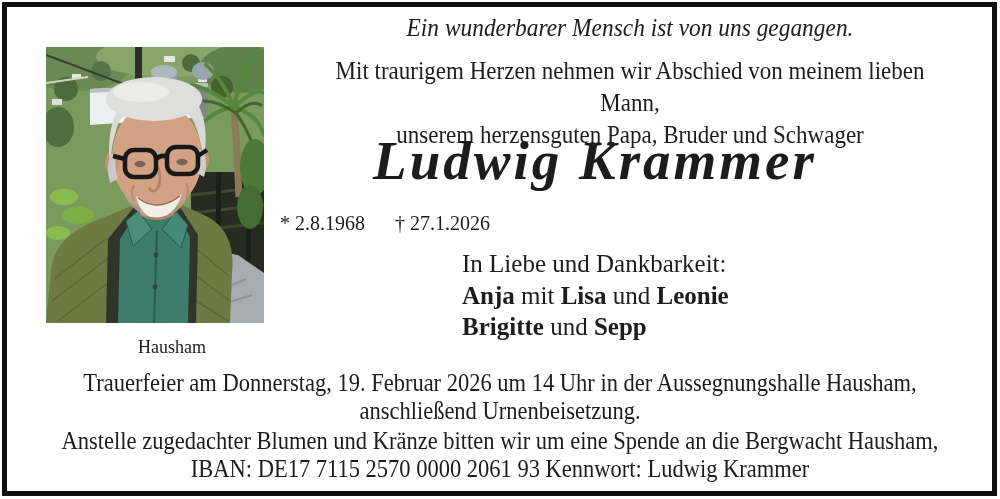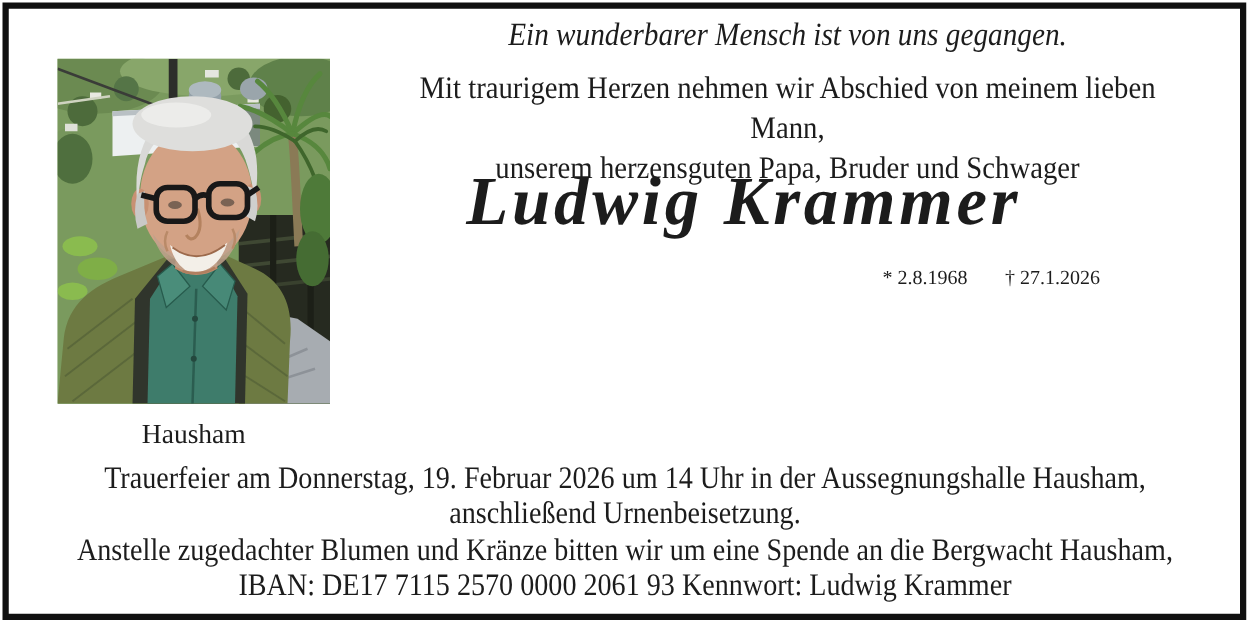--- a/index.html
+++ b/index.html
@@ -36,38 +36,38 @@
     left: 280px; width: 630px; top: 131px;
     margin: 0;
     text-align: center;
     font-size: 55px; line-height: 60px;
     font-weight: bold; letter-spacing: 3px;
     white-space: nowrap;
     font-style: italic;
   }
   .dates {
     left: 280px; width: 600px; top: 208px;
-    text-align: right;
-    font-size: 16px; line-height: 30px;
+    text-align: left;
+    font-size: 20px; line-height: 30px;
   }
   .dates .death-group { margin-left: 30px; }
   .family {
     left: 462px; top: 248px;
     font-size: 25px; line-height: 31.5px;
     text-align: left;
   }
   .photo {
     left: 46px; top: 47px; width: 218px; height: 276px;
     margin: 0; overflow: hidden;
     background: #7a9a5e;
   }
   .caption {
-    left: 46px; width: 218px; top: 334px;
-    text-align: center;
-    font-size: 22px; line-height: 26px;
+    left: 63px; width: 218px; top: 334px;
+    text-align: center;
+    font-size: 18px; line-height: 26px;
   }
   .funeral {
     left: 0; width: 1000px; top: 369px;
     text-align: center;
     font-size: 25px; line-height: 28px;
   }
   .donation {
     left: 0; width: 1000px; top: 427px;
     text-align: center;
     font-size: 25px; line-height: 28px;
@@ -201,20 +201,25 @@
     <div>Mit traurigem Herzen nehmen wir Abschied von meinem lieben Mann,</div>
     <div>unserem herzensguten Papa, Bruder und Schwager</div>
   </div>
 
   <h1 class="abs name">Ludwig Krammer</h1>
 
   <div class="abs dates">
     <span class="birth-group"><span>*</span> <span>2.8.1968</span></span><span class="death-group"><span>†</span> <span>27.1.2026</span></span>
   </div>
 
+  <div class="abs family">
+    <div>In Liebe und Dankbarkeit:</div>
+    <div><b>Anja</b><span> mit </span><b>Lisa</b><span> und </span><b>Leonie</b></div>
+    <div><b>Brigitte</b><span> und </span><b>Sepp</b></div>
+  </div>
 
   <div class="abs funeral cond">
     <div>Trauerfeier am Donnerstag, 19. Februar 2026 um 14 Uhr in der Aussegnungshalle Hausham,</div>
     <div>anschließend Urnenbeisetzung.</div>
   </div>
 
   <div class="abs donation cond">
     <div>Anstelle zugedachter Blumen und Kränze bitten wir um eine Spende an die Bergwacht Hausham,</div>
     <div>IBAN: DE17 7115 2570 0000 2061 93 Kennwort: Ludwig Krammer</div>
   </div>

